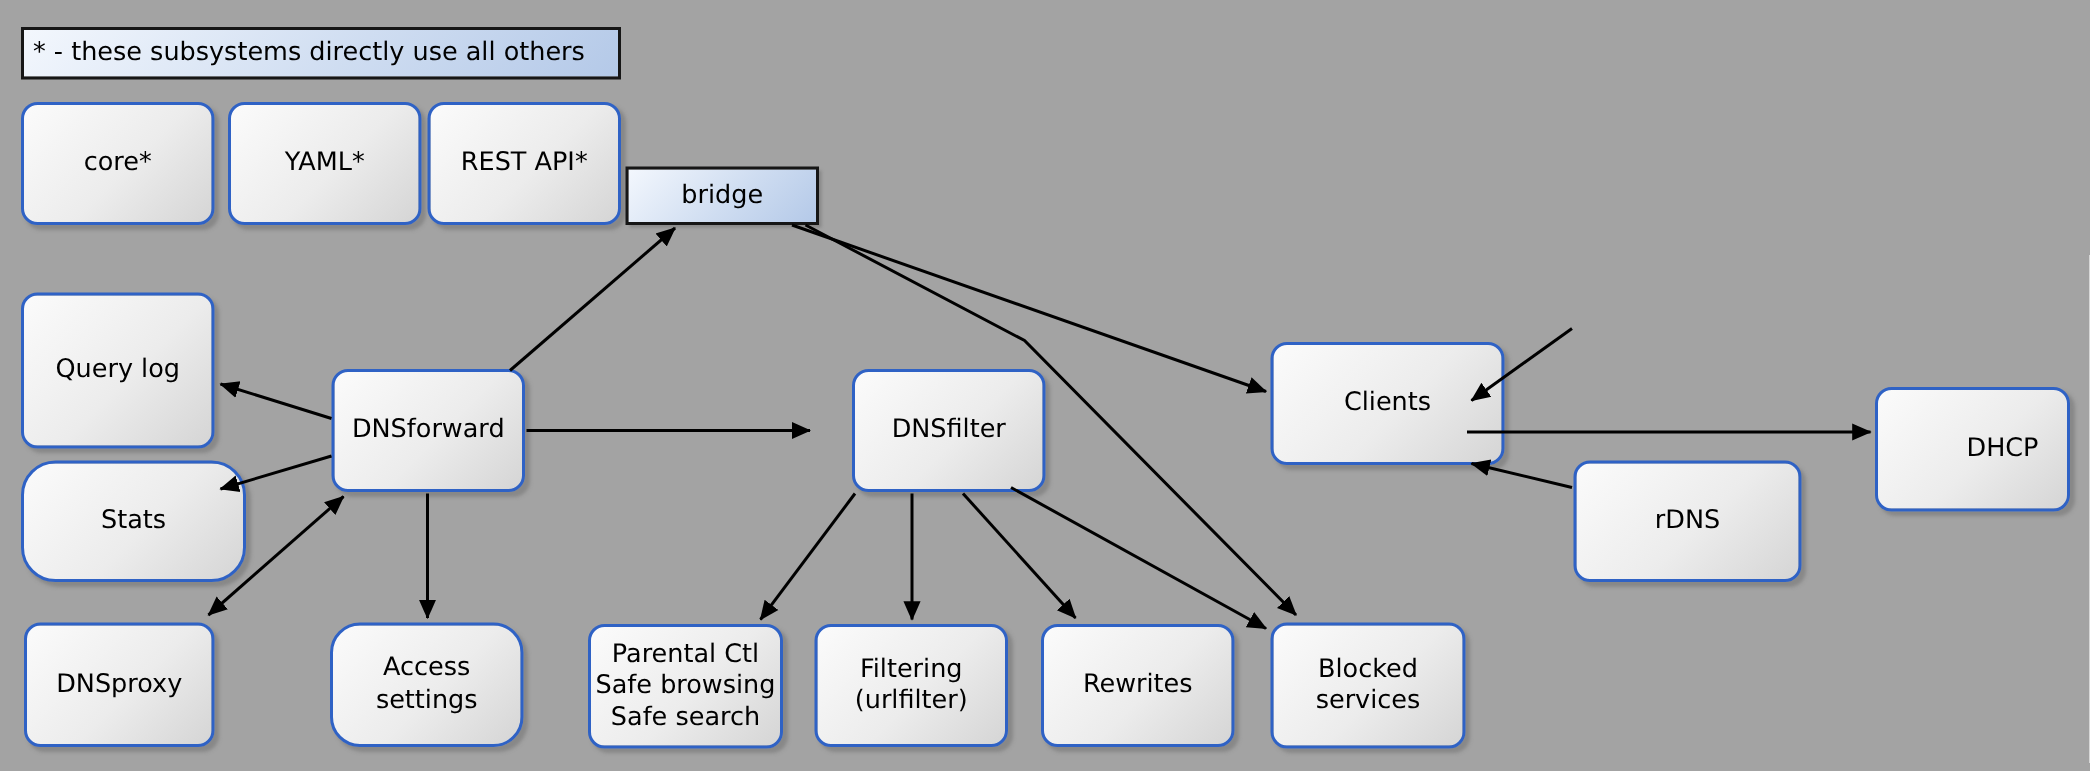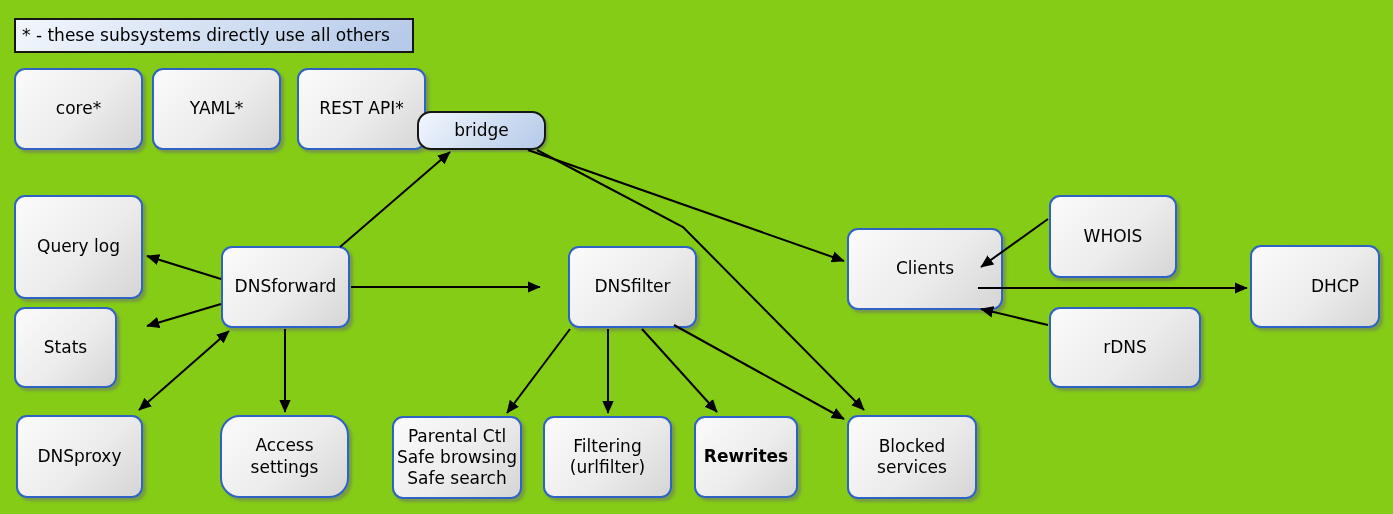--- a/index.html
+++ b/index.html
@@ -1,20 +1,20 @@
 <!DOCTYPE html>
 <html><head>
 <meta charset="utf-8">
 <title>Diagram</title>
 <style>
   html,body{margin:0;padding:0;background:#ffffff;}
   .canvas{
     position:relative;
     width:1393px;height:514px;
-    background:#84cc16;
+    background:#a3a3a3;
     font-family:"DejaVu Sans","Liberation Sans",sans-serif;
     font-size:17px;color:#000;
     overflow:hidden;
   }
   .node{
     position:absolute;
     box-sizing:border-box;
     border:2px solid #2f62c5;
     border-radius:11px;
     background:linear-gradient(135deg,#fbfbfb 0%,#ececec 55%,#d5d5d5 100%);
@@ -47,31 +47,31 @@
   <div class="node accent legend" style="left:14px;top:18px;width:400px;height:35px;">
     <span class="lbl">* - these subsystems directly use all others</span>
   </div>
 
   <div class="node" style="left:14px;top:68px;width:129px;height:82px;">
     <span class="lbl">core*</span>
   </div>
   <div class="node" style="left:152px;top:68px;width:129px;height:82px;">
     <span class="lbl">YAML*</span>
   </div>
-  <div class="node" style="left:285px;top:68px;width:129px;height:82px;margin-left:12px;">
+  <div class="node" style="left:285px;top:68px;width:129px;height:82px;">
     <span class="lbl">REST API*</span>
   </div>
-  <div class="node accent" style="left:417px;top:111px;width:129px;height:39px;box-shadow:2px 2px 2px rgba(110,110,110,0.5);border-radius:14px;">
+  <div class="node accent" style="left:417px;top:111px;width:129px;height:39px;box-shadow:2px 2px 2px rgba(110,110,110,0.5);">
     <span class="lbl">bridge</span>
   </div>
 
   <div class="node" style="left:14px;top:195px;width:129px;height:104px;">
     <span class="lbl">Query log</span>
   </div>
-  <div class="node" style="left:14px;top:307px;width:103px;height:81px;">
+  <div class="node" style="left:14px;top:307px;width:150px;height:81px;border-radius:23px;">
     <span class="lbl">Stats</span>
   </div>
   <div class="node" style="left:16px;top:415px;width:127px;height:83px;">
     <span class="lbl">DNSproxy</span>
   </div>
 
   <div class="node" style="left:221px;top:246px;width:129px;height:82px;">
     <span class="lbl">DNSforward</span>
   </div>
   <div class="node" style="left:220px;top:415px;width:129px;height:83px;border-radius:20px;">
@@ -84,38 +84,35 @@
 
   <div class="node" style="left:392px;top:416px;width:130px;height:83px;justify-content:center;">
     <span class="lbl">Parental Ctl
 Safe browsing
 Safe search</span>
   </div>
   <div class="node" style="left:543px;top:416px;width:129px;height:82px;">
     <span class="lbl">Filtering
 (urlfilter)</span>
   </div>
-  <div class="node" style="left:694px;top:416px;width:104px;height:82px;font-weight:bold;">
+  <div class="node" style="left:694px;top:416px;width:129px;height:82px;">
     <span class="lbl">Rewrites</span>
   </div>
   <div class="node" style="left:847px;top:415px;width:130px;height:84px;">
     <span class="lbl">Blocked
 services</span>
   </div>
 
   <div class="node" style="left:847px;top:228px;width:156px;height:82px;">
     <span class="lbl">Clients</span>
   </div>
-  <div class="node" style="left:1049px;top:195px;width:128px;height:83px;">
-    <span class="lbl">WHOIS</span>
-  </div>
   <div class="node" style="left:1049px;top:307px;width:152px;height:81px;">
     <span class="lbl">rDNS</span>
   </div>
-  <div class="node" style="left:1250px;top:245px;width:130px;height:83px;padding-left:40px;">
+  <div class="node" style="left:1250px;top:258px;width:130px;height:83px;padding-left:40px;">
     <span class="lbl">DHCP</span>
   </div>
 
   <svg class="edges" width="1393" height="514" viewBox="0 0 1393 514">
     <defs>
       <marker id="ah" viewBox="0 0 10 10" refX="9.4" refY="5" markerWidth="6.5" markerHeight="6.5" orient="auto-start-reverse">
         <path d="M0,0.6 L10,5 L0,9.4 z" fill="#000"></path>
       </marker>
     </defs>
     <g stroke="#000" stroke-width="2" fill="none">

